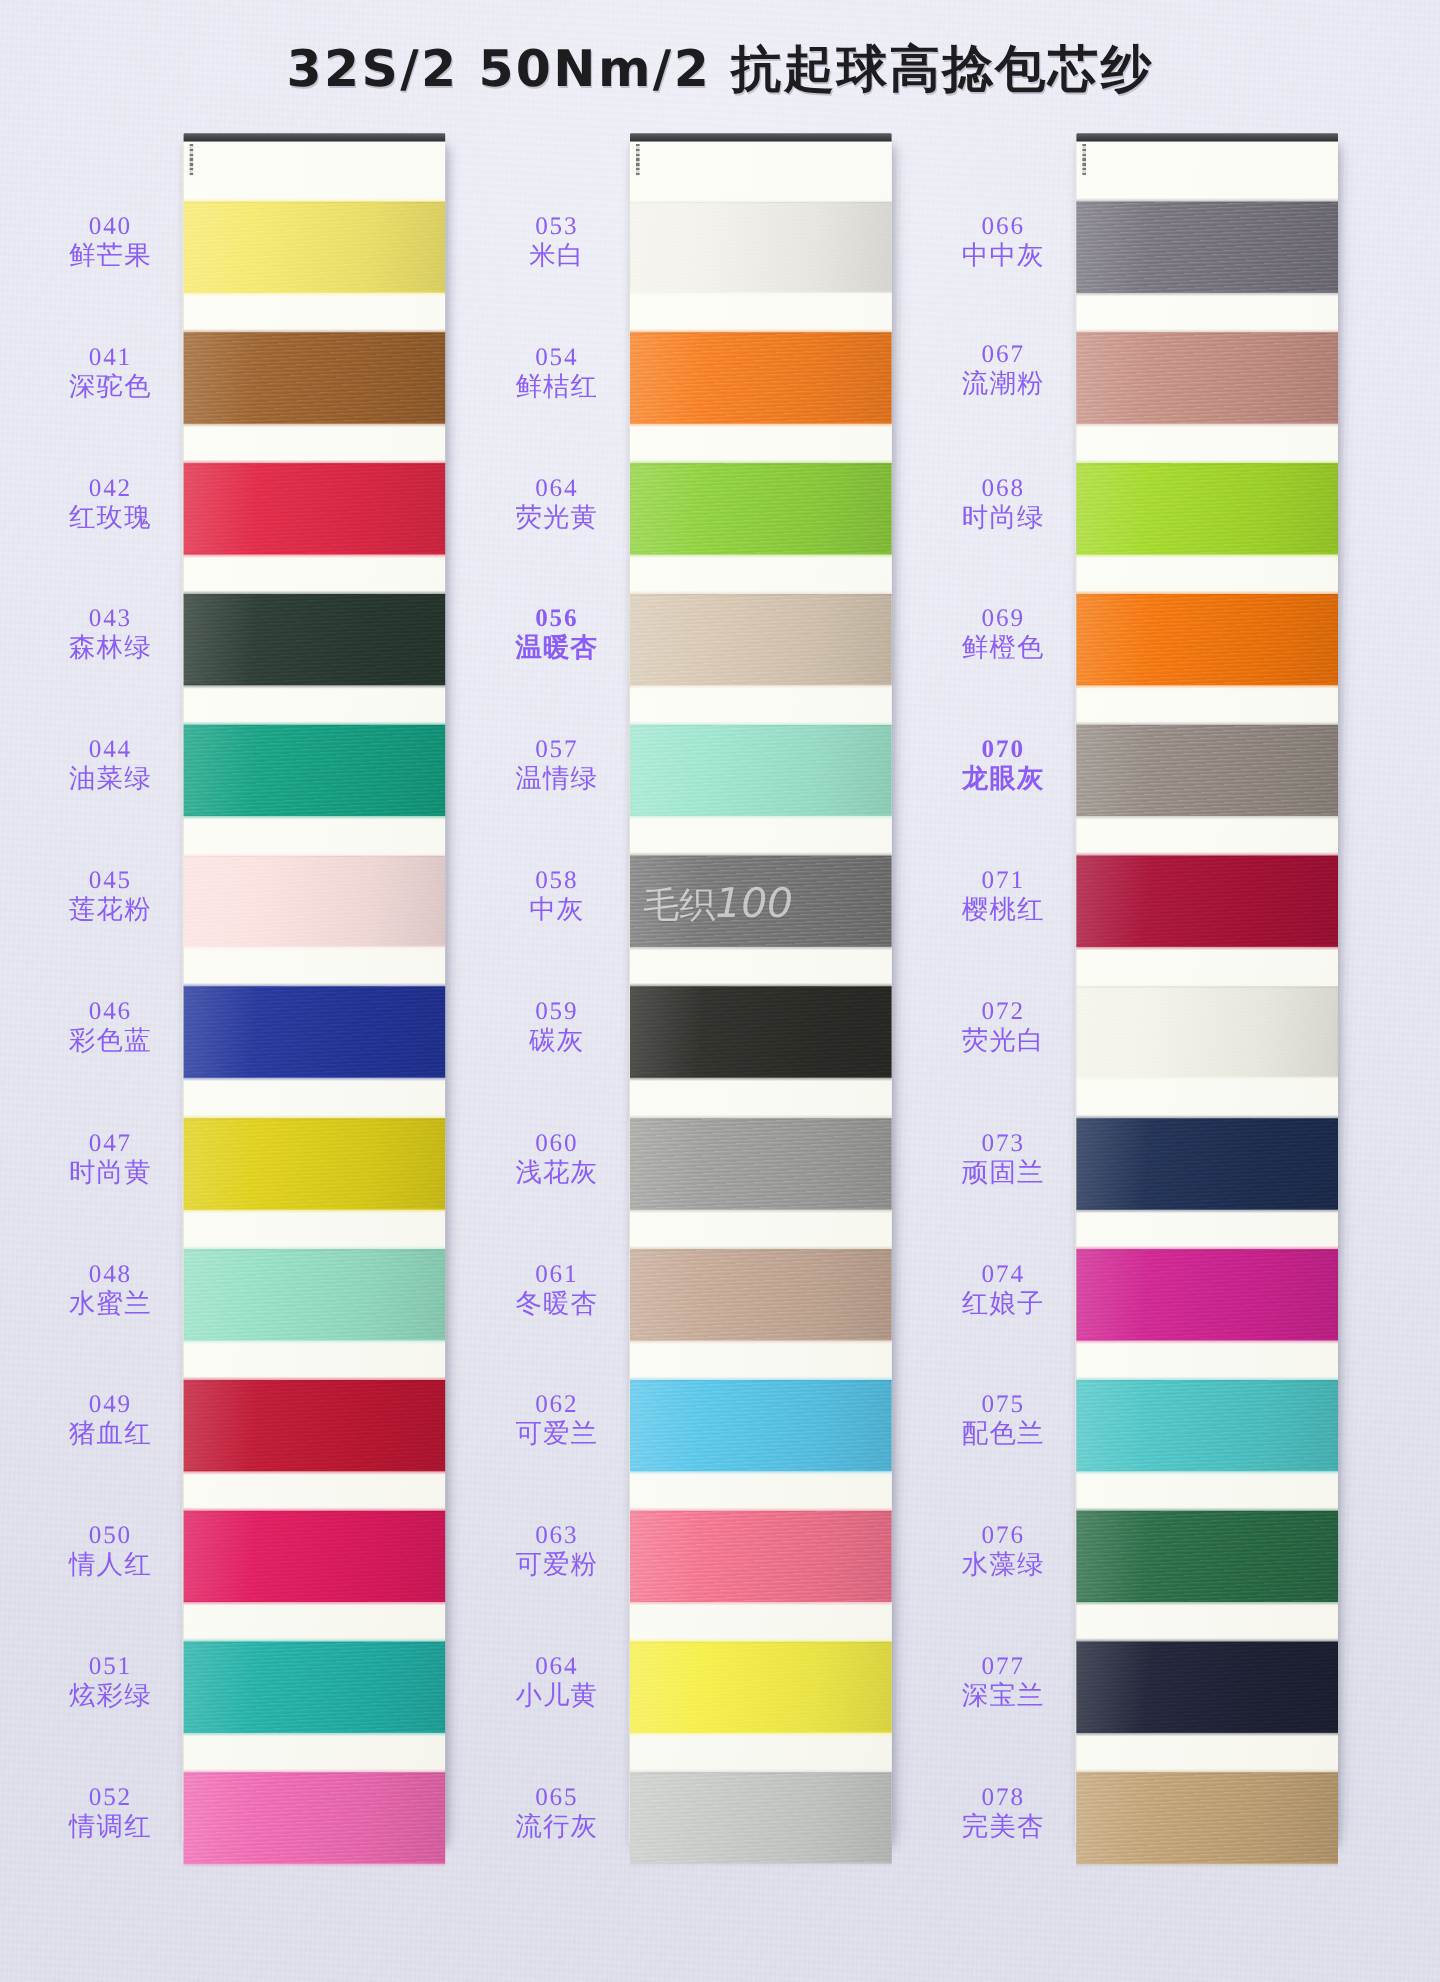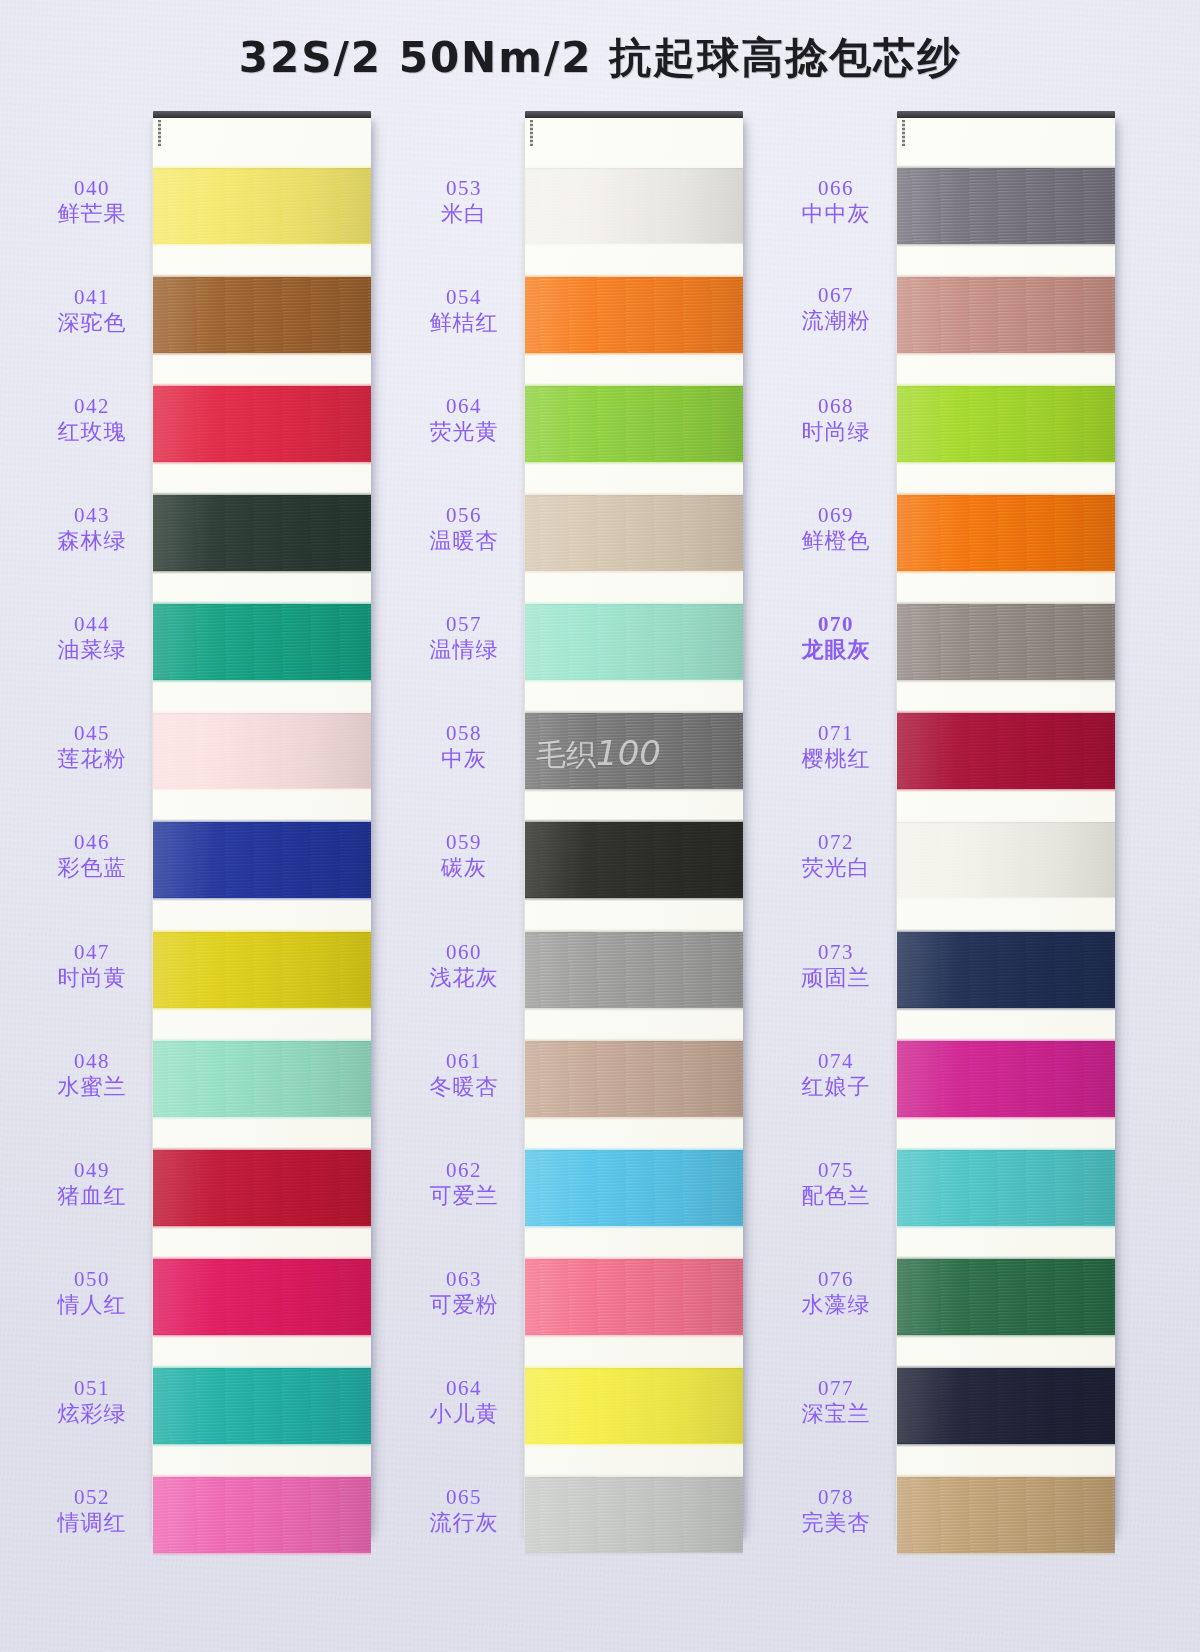--- a/index.html
+++ b/index.html
@@ -288,21 +288,21 @@
           <div class="name">米白</div>
         </div>
         <div class="label" style="top: 167px;">
           <div class="code">054</div>
           <div class="name">鲜桔红</div>
         </div>
         <div class="label" style="top: 276px;">
           <div class="code">064</div>
           <div class="name">荧光黄</div>
         </div>
-        <div class="label" style="top: 385px;">
+        <div class="label" style="top: 385px; font-weight: bold;">
           <div class="code">056</div>
           <div class="name">温暖杏</div>
         </div>
         <div class="label" style="top: 494px;">
           <div class="code">057</div>
           <div class="name">温情绿</div>
         </div>
         <div class="label" style="top: 603px;">
           <div class="code">058</div>
           <div class="name">中灰</div>

